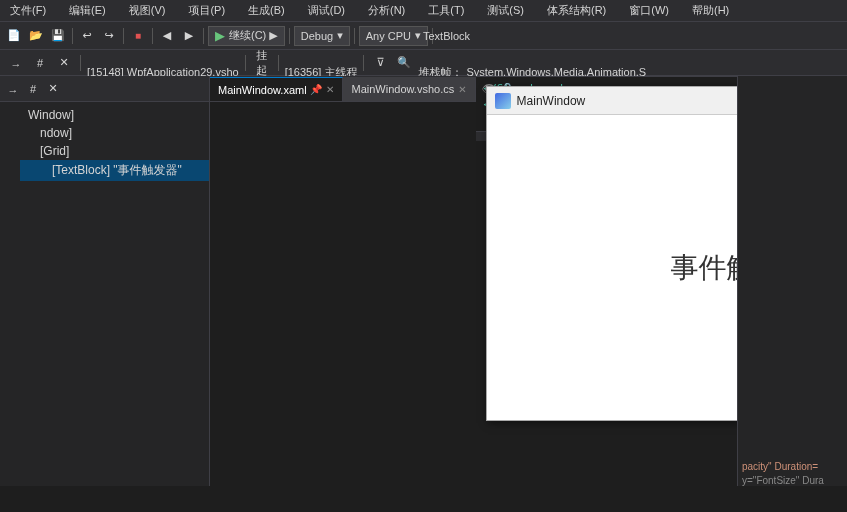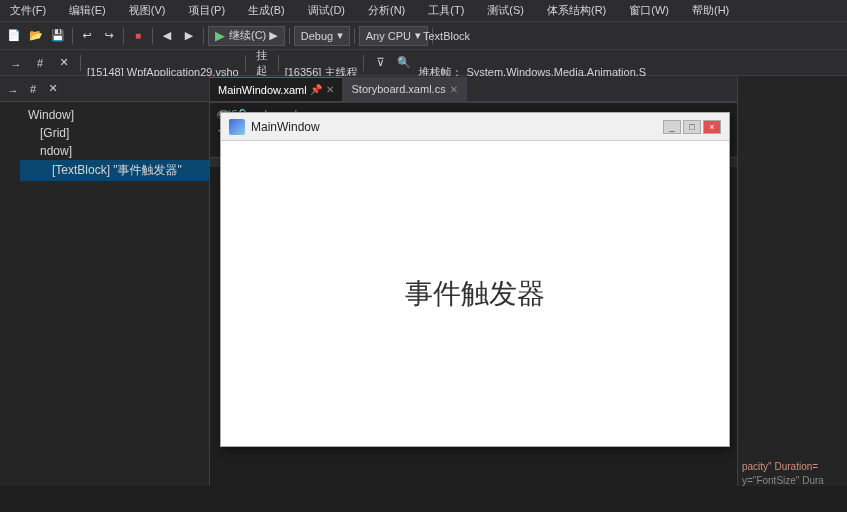--- a/index.html
+++ b/index.html
@@ -169,21 +169,21 @@
       background: #1e1e1e;
       border-top: 1px solid #007acc;
       color: #fff;
     }
 
     
     .editor-area {
       flex: 1;
       background: #1e1e1e;
       display: flex;
-      flex-direction: column;
+      flex-direction: row;
     }
     .editor-content {
       flex: 1;
       position: relative;
       overflow: hidden;
     }
 
     .preview-area {
       flex: 1;
       position: relative;
@@ -398,38 +398,38 @@
 <div class="main-layout">
 
   <div class="left-panel">
     <div class="left-panel-toolbar">
       <button class="panel-btn">→</button>
       <button class="panel-btn">#</button>
       <button class="panel-btn">✕</button>
     </div>
     <div class="tree-items">
       <div class="tree-item">Window]</div>
+      <div class="tree-item indented">ndow]</div>
       <div class="tree-item indented">[Grid]</div>
-      <div class="tree-item indented">ndow]</div>
       <div class="tree-item more-indented selected">[TextBlock] "事件触发器"</div>
     </div>
   </div>
 
   <div class="editor-area">
 
     <div class="tab-bar">
       <div class="tab active">
         <span>MainWindow.xaml</span>
         <div class="doc-icons">
           <span class="doc-icon">📌</span>
           <span class="doc-icon">✕</span>
         </div>
       </div>
       <div class="tab">
-        <span>Storyboard.xaml.cs</span>
+        <span>MainWindow.vsho.cs</span>
         <div class="doc-icons">
           <span class="doc-icon">✕</span>
         </div>
       </div>
     </div>
 
     <div class="editor-content">
       <div class="preview-area">
 
         <div style="position:absolute;top:6px;left:6px;display:flex;gap:4px;">

